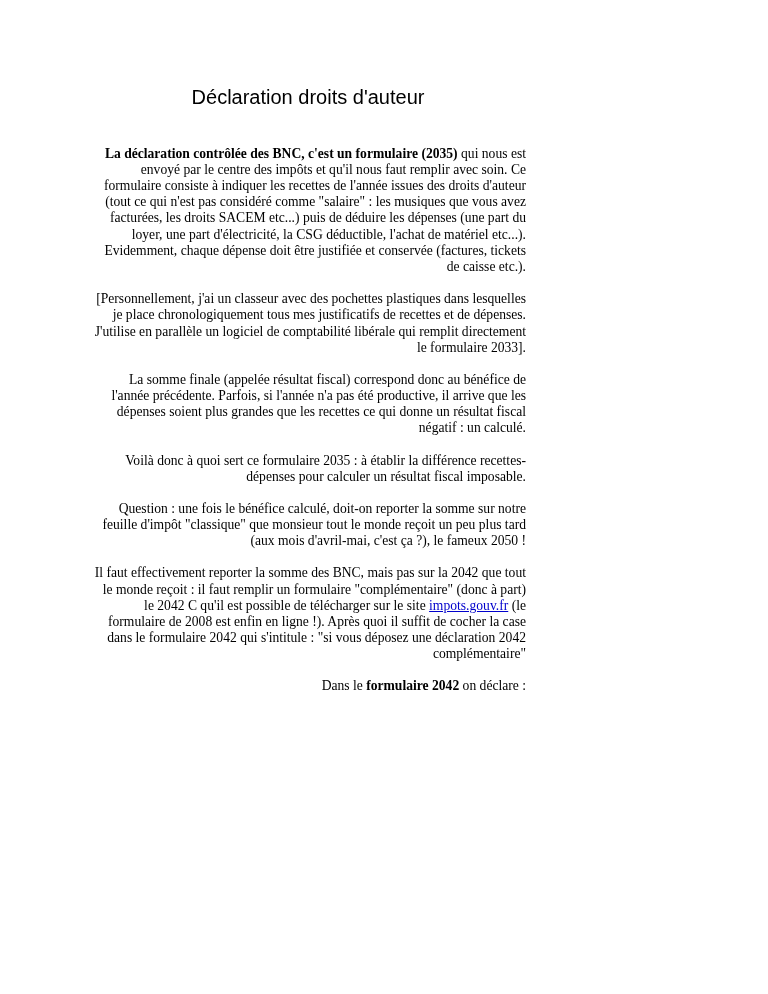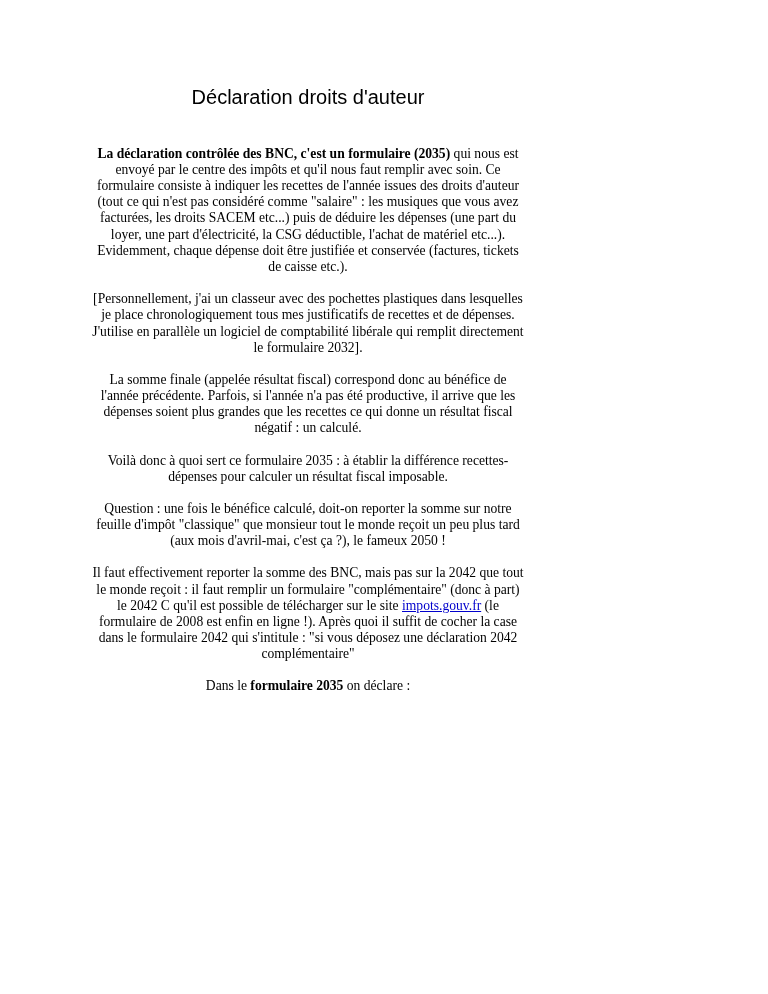--- a/index.html
+++ b/index.html
@@ -22,37 +22,37 @@
   .doc-title {
     font-family: "Liberation Sans", sans-serif;
     font-size: 20px;
     font-weight: normal;
     text-align: center;
     margin: 0 0 36px 0;
     color: #000000;
   }
   .para {
     margin: 0 0 16px 0;
-    text-align: center;
+    text-align: right;
   }
   .para b {
     font-weight: bold;
   }
   .para a.link {
     color: #0000cc;
     cursor: pointer;
   }
 </style>
 </head>
 <body>
 
 <div class="page">
   <h1 class="doc-title">Déclaration droits d'auteur</h1>
   <div>
       <p class="para"><b>La déclaration contrôlée des BNC, c'est un formulaire (2035)</b><span> qui nous est envoyé par le centre des impôts et qu'il nous faut remplir avec soin. Ce formulaire consiste à indiquer les recettes de l'année issues des droits d'auteur (tout ce qui n'est pas considéré comme "salaire" : les musiques que vous avez facturées, les droits SACEM etc...) puis de déduire les dépenses (une part du loyer, une part d'électricité, la CSG déductible, l'achat de matériel etc...). Evidemment, chaque dépense doit être justifiée et conservée (factures, tickets de caisse etc.).</span></p>
-      <p class="para"><span>[Personnellement, j'ai un classeur avec des pochettes plastiques dans lesquelles je place chronologiquement tous mes justificatifs de recettes et de dépenses. J'utilise en parallèle un logiciel de comptabilité libérale qui remplit directement le formulaire 2032].</span></p>
+      <p class="para"><span>[Personnellement, j'ai un classeur avec des pochettes plastiques dans lesquelles je place chronologiquement tous mes justificatifs de recettes et de dépenses. J'utilise en parallèle un logiciel de comptabilité libérale qui remplit directement le formulaire 2033].</span></p>
       <p class="para"><span>La somme finale (appelée résultat fiscal) correspond donc au bénéfice de l'année précédente. Parfois, si l'année n'a pas été productive, il arrive que les dépenses soient plus grandes que les recettes ce qui donne un résultat fiscal négatif : un calculé.</span></p>
       <p class="para"><span>Voilà donc à quoi sert ce formulaire 2035 : à établir la différence recettes-dépenses pour calculer un résultat fiscal imposable.</span><br></p>
       <p class="para"><span>Question : une fois le bénéfice calculé, doit-on reporter la somme sur notre feuille d'impôt "classique" que monsieur tout le monde reçoit un peu plus tard (aux mois d'avril-mai, c'est ça ?), le fameux 2050 !</span></p>
       <p class="para"><span>Il faut effectivement reporter la somme des BNC, mais pas sur la 2042 que tout le monde reçoit : il faut remplir un formulaire "complémentaire" (donc à part) le 2042 C qu'il est possible de télécharger sur le site </span><a class="link" href="#" style="color: rgb(0, 0, 204);">impots.gouv.fr</a><span> (le formulaire de 2008 est enfin en ligne !). Après quoi il suffit de cocher la case dans le formulaire 2042 qui s'intitule : "si vous déposez une déclaration 2042 complémentaire"</span></p>
-      <p class="para"><span>Dans le </span><b>formulaire 2035</b><span> on déclare :</span></p>
+      <p class="para"><span>Dans le </span><b>formulaire 2042</b><span> on déclare :</span></p>
     </div>
 </div>
 
 </body></html>

